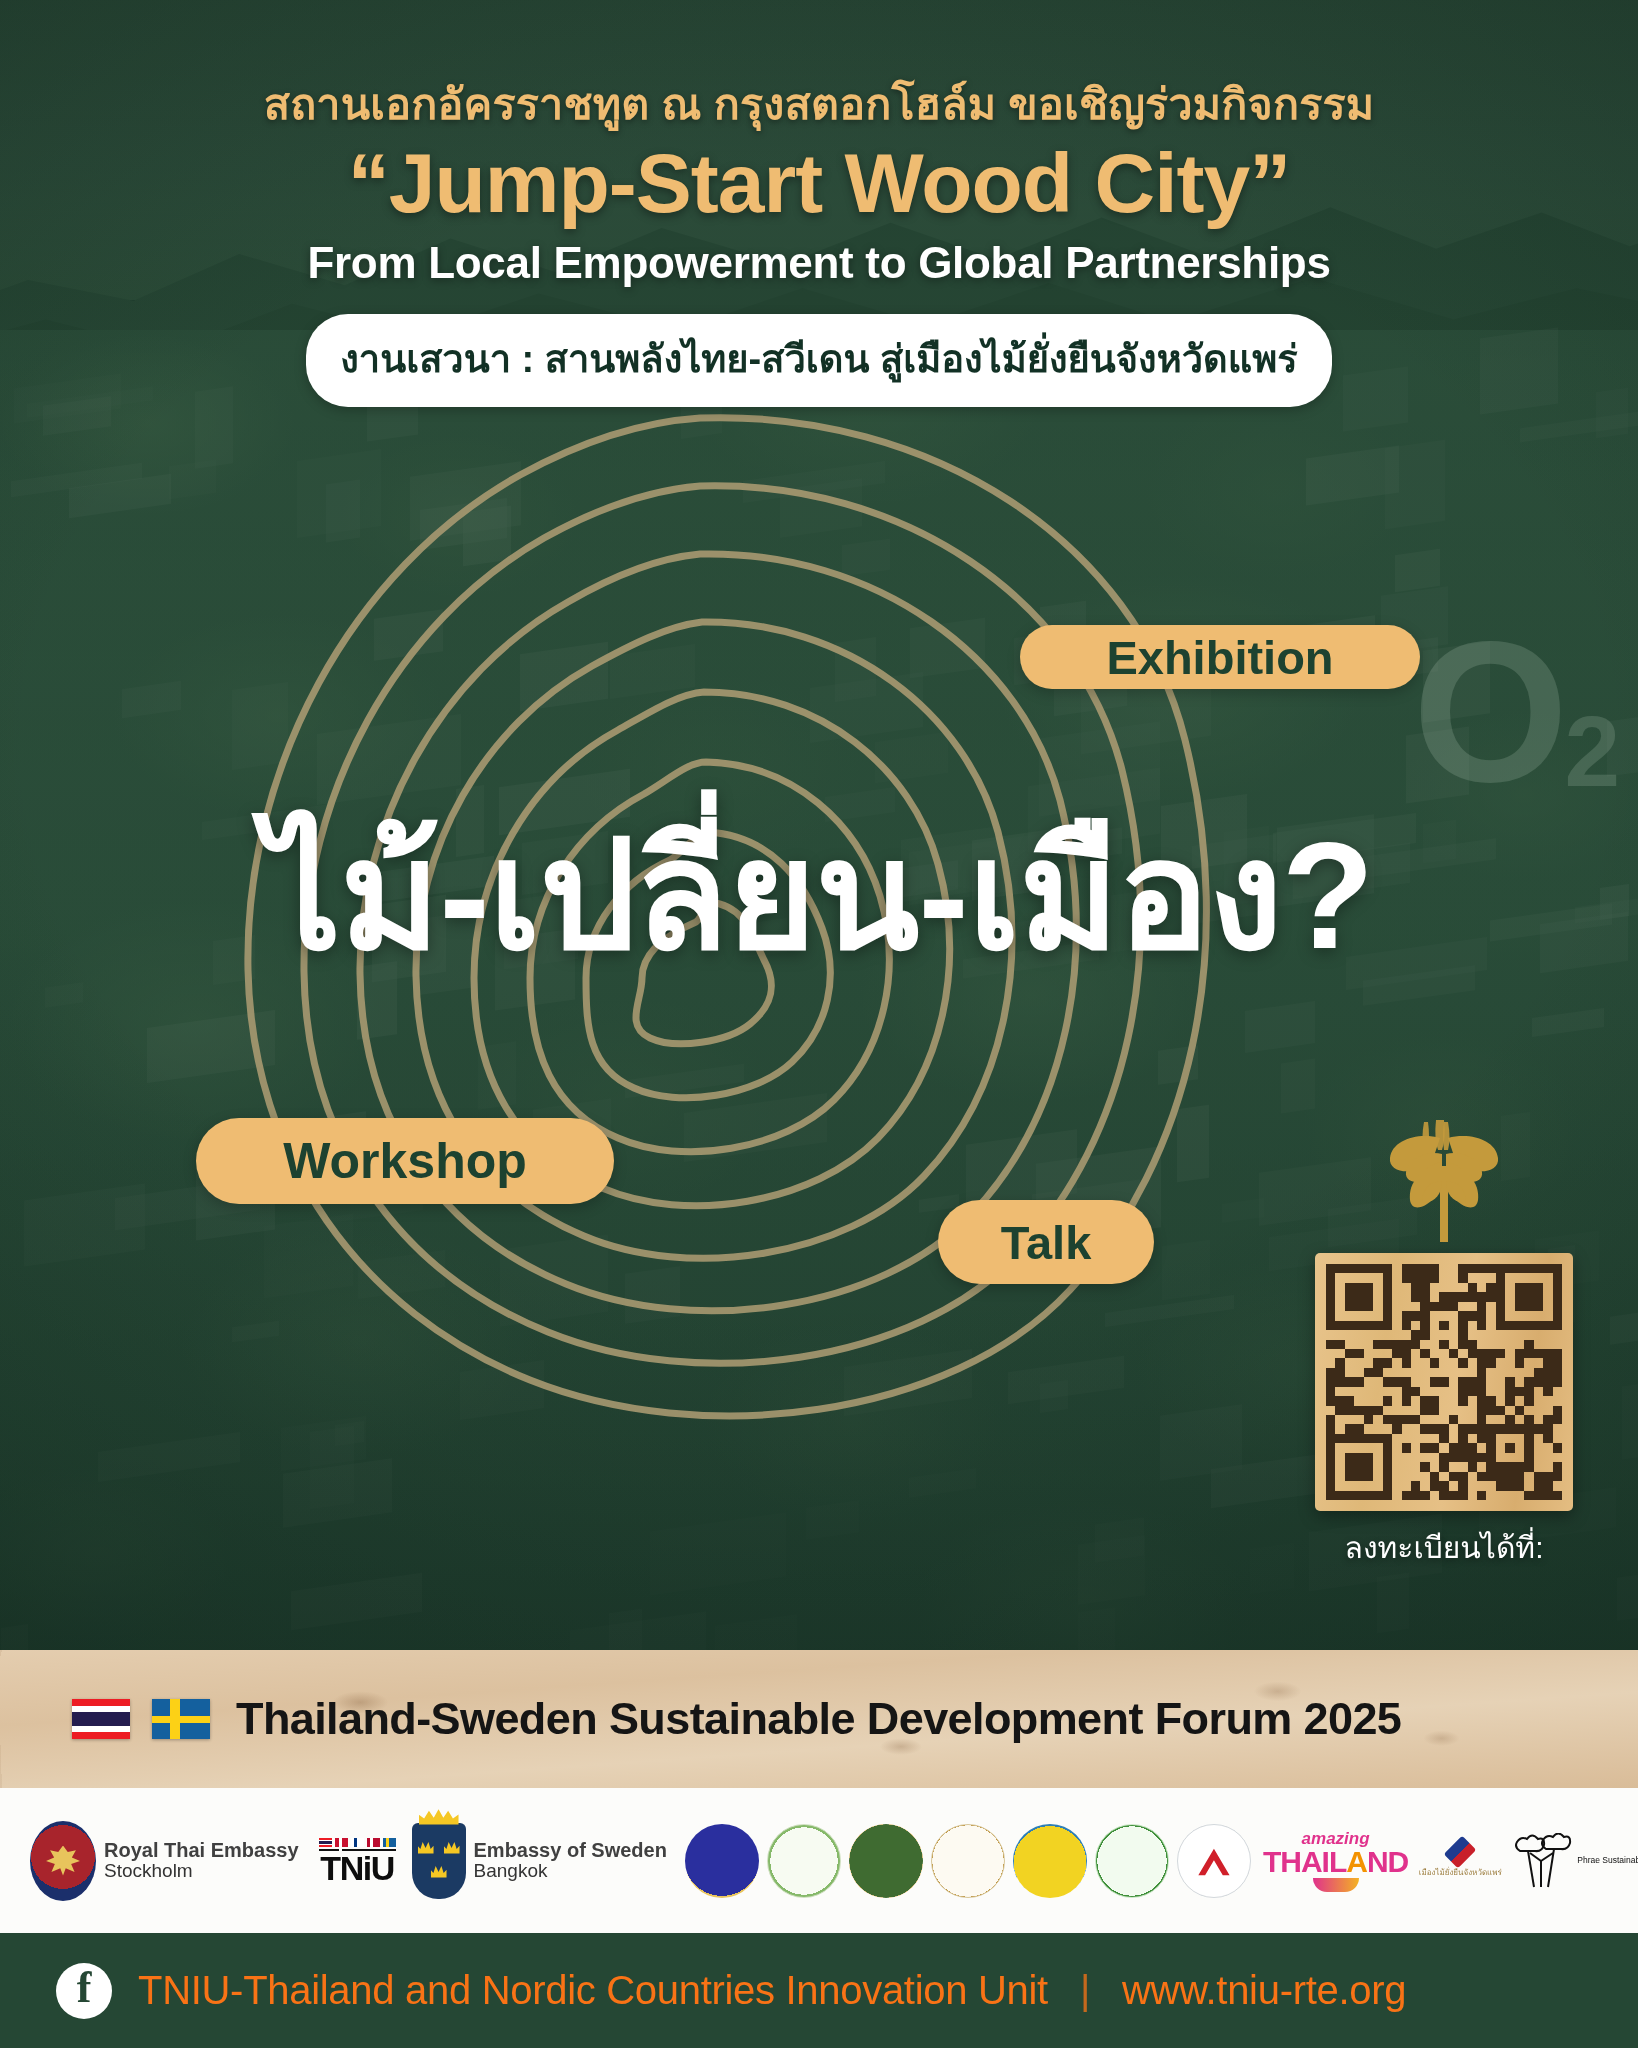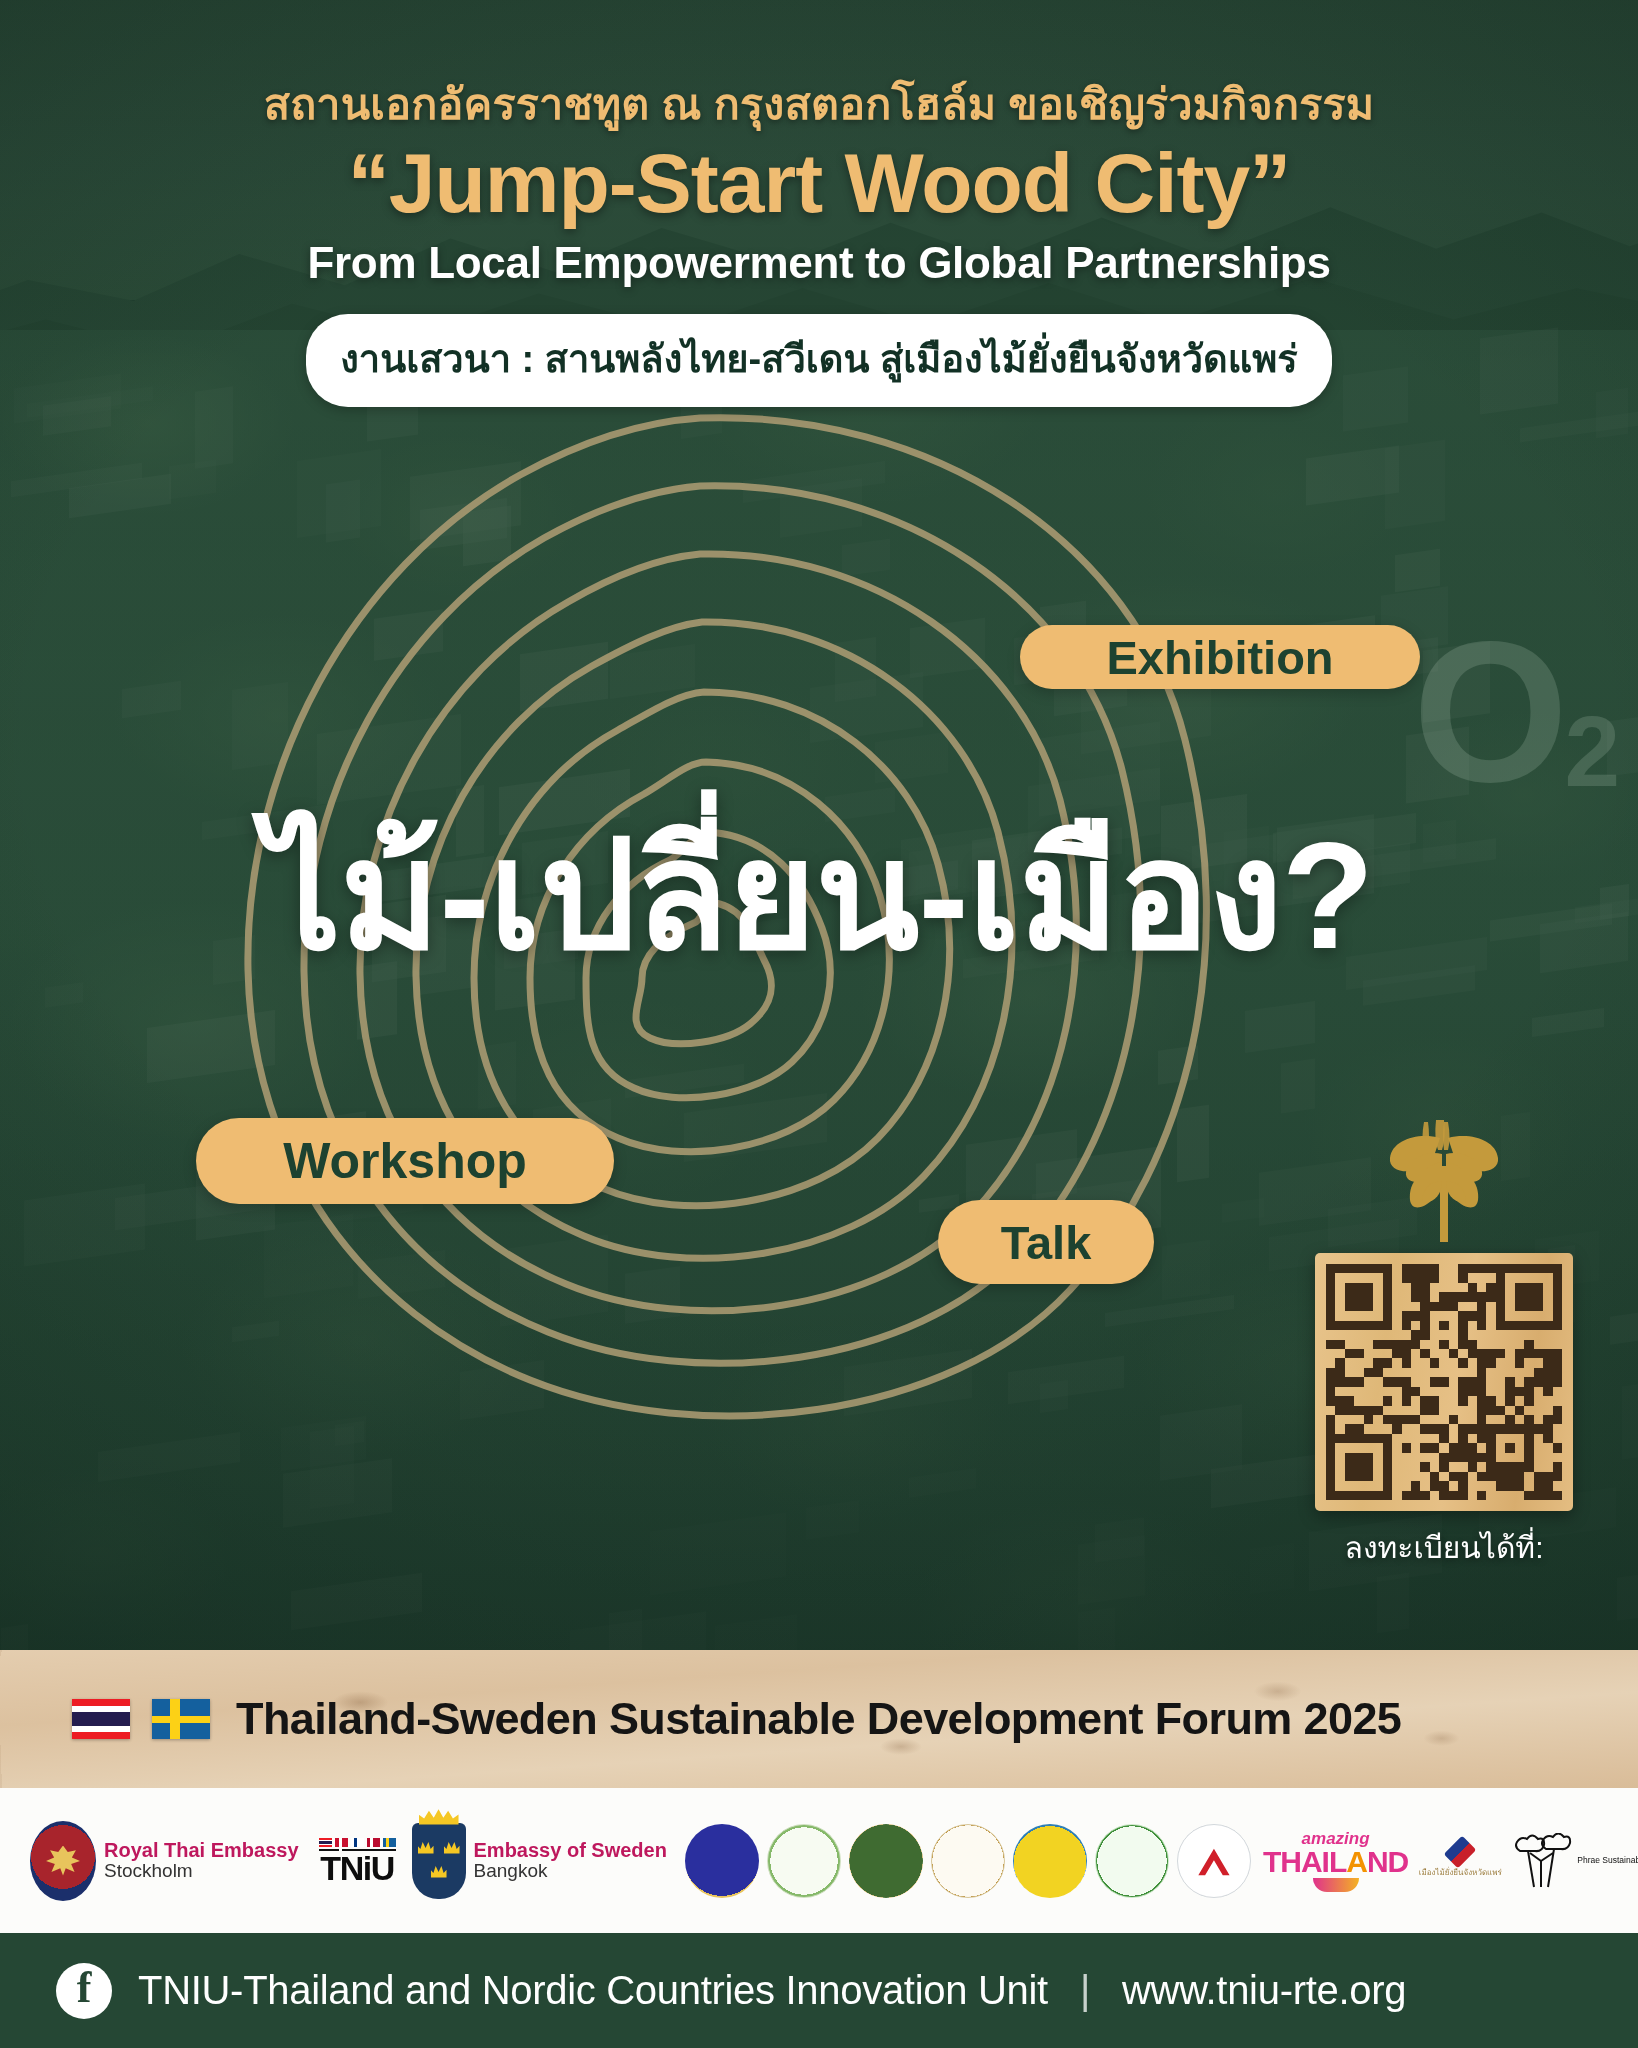--- a/index.html
+++ b/index.html
@@ -212,21 +212,21 @@
     position:relative;
   }
   .emb-th-seal::after {
     content:""; position:absolute; left:50%; top:50%; width:34px; height:30px;
     transform:translate(-50%,-50%);
     background:#e8c45c;
     clip-path:polygon(50% 0%,64% 22%,88% 16%,76% 40%,100% 52%,74% 62%,84% 88%,
       58% 76%,50% 100%,42% 76%,16% 88%,26% 62%,0% 52%,24% 40%,12% 16%,36% 22%);
   }
   .lg-label { line-height:1.1; }
-  .lg-l1 { font-size:20px; font-weight:700; color:#be185d; white-space:nowrap; }
+  .lg-l1 { font-size:20px; font-weight:700; color:#404040; white-space:nowrap; }
   .lg-l2 { font-size:19px; font-weight:400; color:#333; white-space:nowrap; }
 
   .tniu-logo { text-align:center; flex:none; }
   .tniu-flags { display:flex; gap:3px; justify-content:center; margin-bottom:2px; }
   .tniu-flags i { width:13px; height:9px; display:block; }
   .tf-th { background:linear-gradient(#ed1c24 0 20%,#fff 20% 36%,#241d4f 36% 64%,#fff 64% 80%,#ed1c24 80%); }
   .tf-dk { background:#c8102e; position:relative; }
   .tf-dk::after { content:""; position:absolute; left:34%; top:0; width:20%; height:100%; background:#fff; box-shadow:0 4px 0 -0px #fff; }
   .tf-fi { background:#fff; position:relative; }
   .tf-fi::after { content:""; position:absolute; left:30%; top:0; width:20%; height:100%; background:#003580; }
@@ -296,21 +296,21 @@
   .footer {
     position:absolute; left:0; bottom:0; width:100%; height:115px;
     background:#254734; display:flex; align-items:center; gap:26px; padding-left:56px;
   }
   .fb-icon {
     width:56px; height:56px; border-radius:50%; background:#fff; flex:none;
     display:flex; align-items:center; justify-content:center;
     color:#254734; font-size:44px; font-weight:700;
     font-family:"Liberation Serif", serif; line-height:1; padding-bottom:6px;
   }
-  .footer-text { color:#ffffff; font-size:40px; font-weight:400; letter-spacing:-.3px; }
+  .footer-text { color:#f97316; font-size:40px; font-weight:400; letter-spacing:-.3px; }
   .footer-sep { opacity:.75; padding:0 6px; }
 </style>
 </head>
 <body>
 
 <div id="poster">
 
   <div class="bg-photo">
     <div class="bg-sky"></div>
     <div class="bg-ridge-a"></div>

